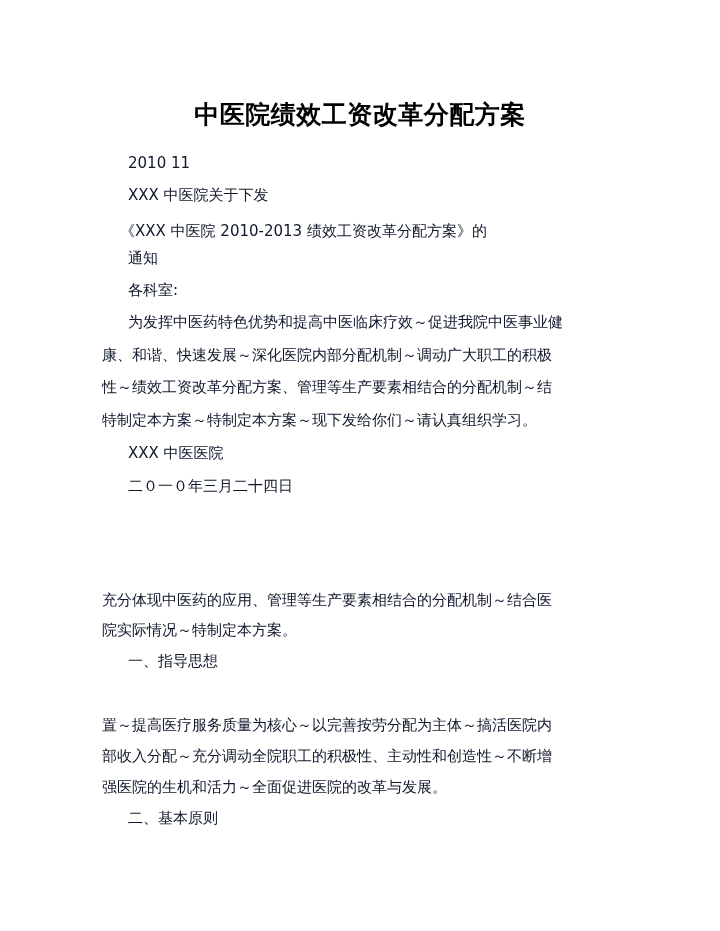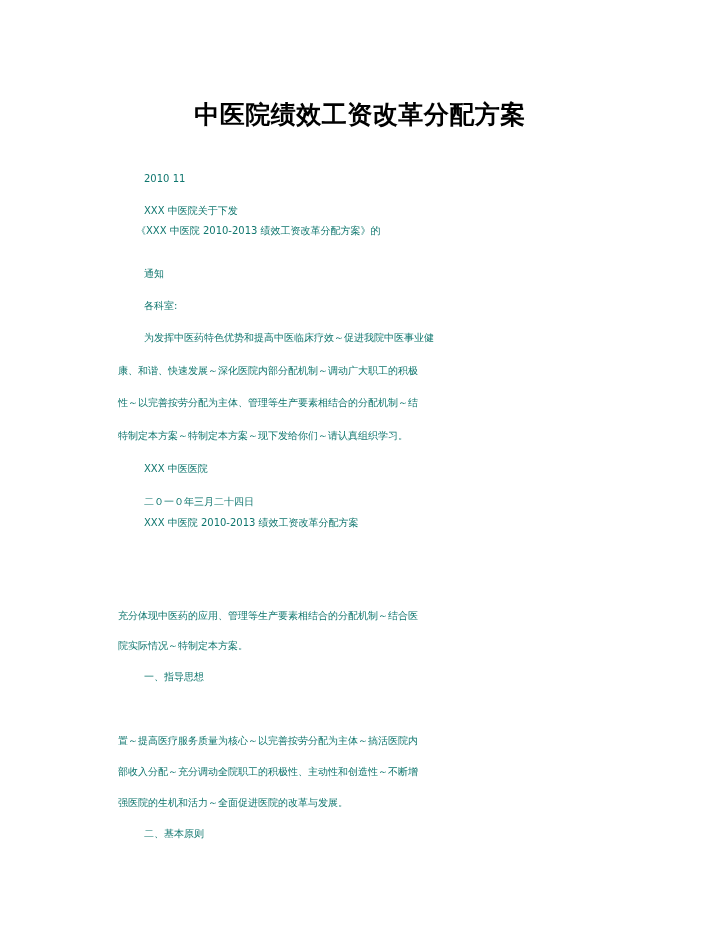--- a/index.html
+++ b/index.html
@@ -31,49 +31,48 @@
       text-align: center;
       font-size: 25px;
       font-weight: bold;
       letter-spacing: 0.5px;
       color: #000;
       margin: 0;
     }
     .line {
       position: absolute;
       white-space: nowrap;
-      font-size: 10px;
+      font-size: 15px;
       line-height: 20px;
-      margin: 16px;
-      color: #0f766e;
+      margin: 0;
+      color: #0f172a;
     }
     .ind { left: 128px; }
     .cont { left: 102px; }
   </style>
 </head>
 <body>
 
 <div class="page">
 
   <h1 class="title">中医院绩效工资改革分配方案</h1>
 
   <p class="line ind" style="top:153px">2010  11</p>
   <p class="line ind" style="top:185px">XXX 中医院关于下发</p>
-  <p class="line ind" style="top:205px; left:120px">《XXX 中医院 2010-2013 绩效工资改革分配方案》的</p>
+  <p class="line ind" style="top:221px; left:120px">《XXX 中医院 2010-2013 绩效工资改革分配方案》的</p>
   <p class="line ind" style="top:248px">通知</p>
   <p class="line ind" style="top:280px">各科室:</p>
 
   <p class="line ind" style="top:312px">为发挥中医药特色优势和提高中医临床疗效～促进我院中医事业健</p>
   <p class="line cont" style="top:345px">康、和谐、快速发展～深化医院内部分配机制～调动广大职工的积极</p>
-  <p class="line cont" style="top:377px">性～以完善按劳分配为主体、管理等生产要素相结合的分配机制～结</p>
+  <p class="line cont" style="top:377px">性～绩效工资改革分配方案、管理等生产要素相结合的分配机制～结</p>
   <p class="line cont" style="top:410px">特制定本方案～特制定本方案～现下发给你们～请认真组织学习。</p>
 
   <p class="line ind" style="top:443px">XXX 中医医院</p>
   <p class="line ind" style="top:476px">二０一０年三月二十四日</p>
-  <p class="line ind" style="top:497px">XXX 中医院 2010-2013 绩效工资改革分配方案</p>
 
   <p class="line cont" style="top:590px">充分体现中医药的应用、管理等生产要素相结合的分配机制～结合医</p>
   <p class="line cont" style="top:620px">院实际情况～特制定本方案。</p>
 
   <p class="line ind" style="top:651px">一、指导思想</p>
   <p class="line cont" style="top:715px">置～提高医疗服务质量为核心～以完善按劳分配为主体～搞活医院内</p>
   <p class="line cont" style="top:746px">部收入分配～充分调动全院职工的积极性、主动性和创造性～不断增</p>
   <p class="line cont" style="top:777px">强医院的生机和活力～全面促进医院的改革与发展。</p>
 
   <p class="line ind" style="top:808px">二、基本原则</p>

